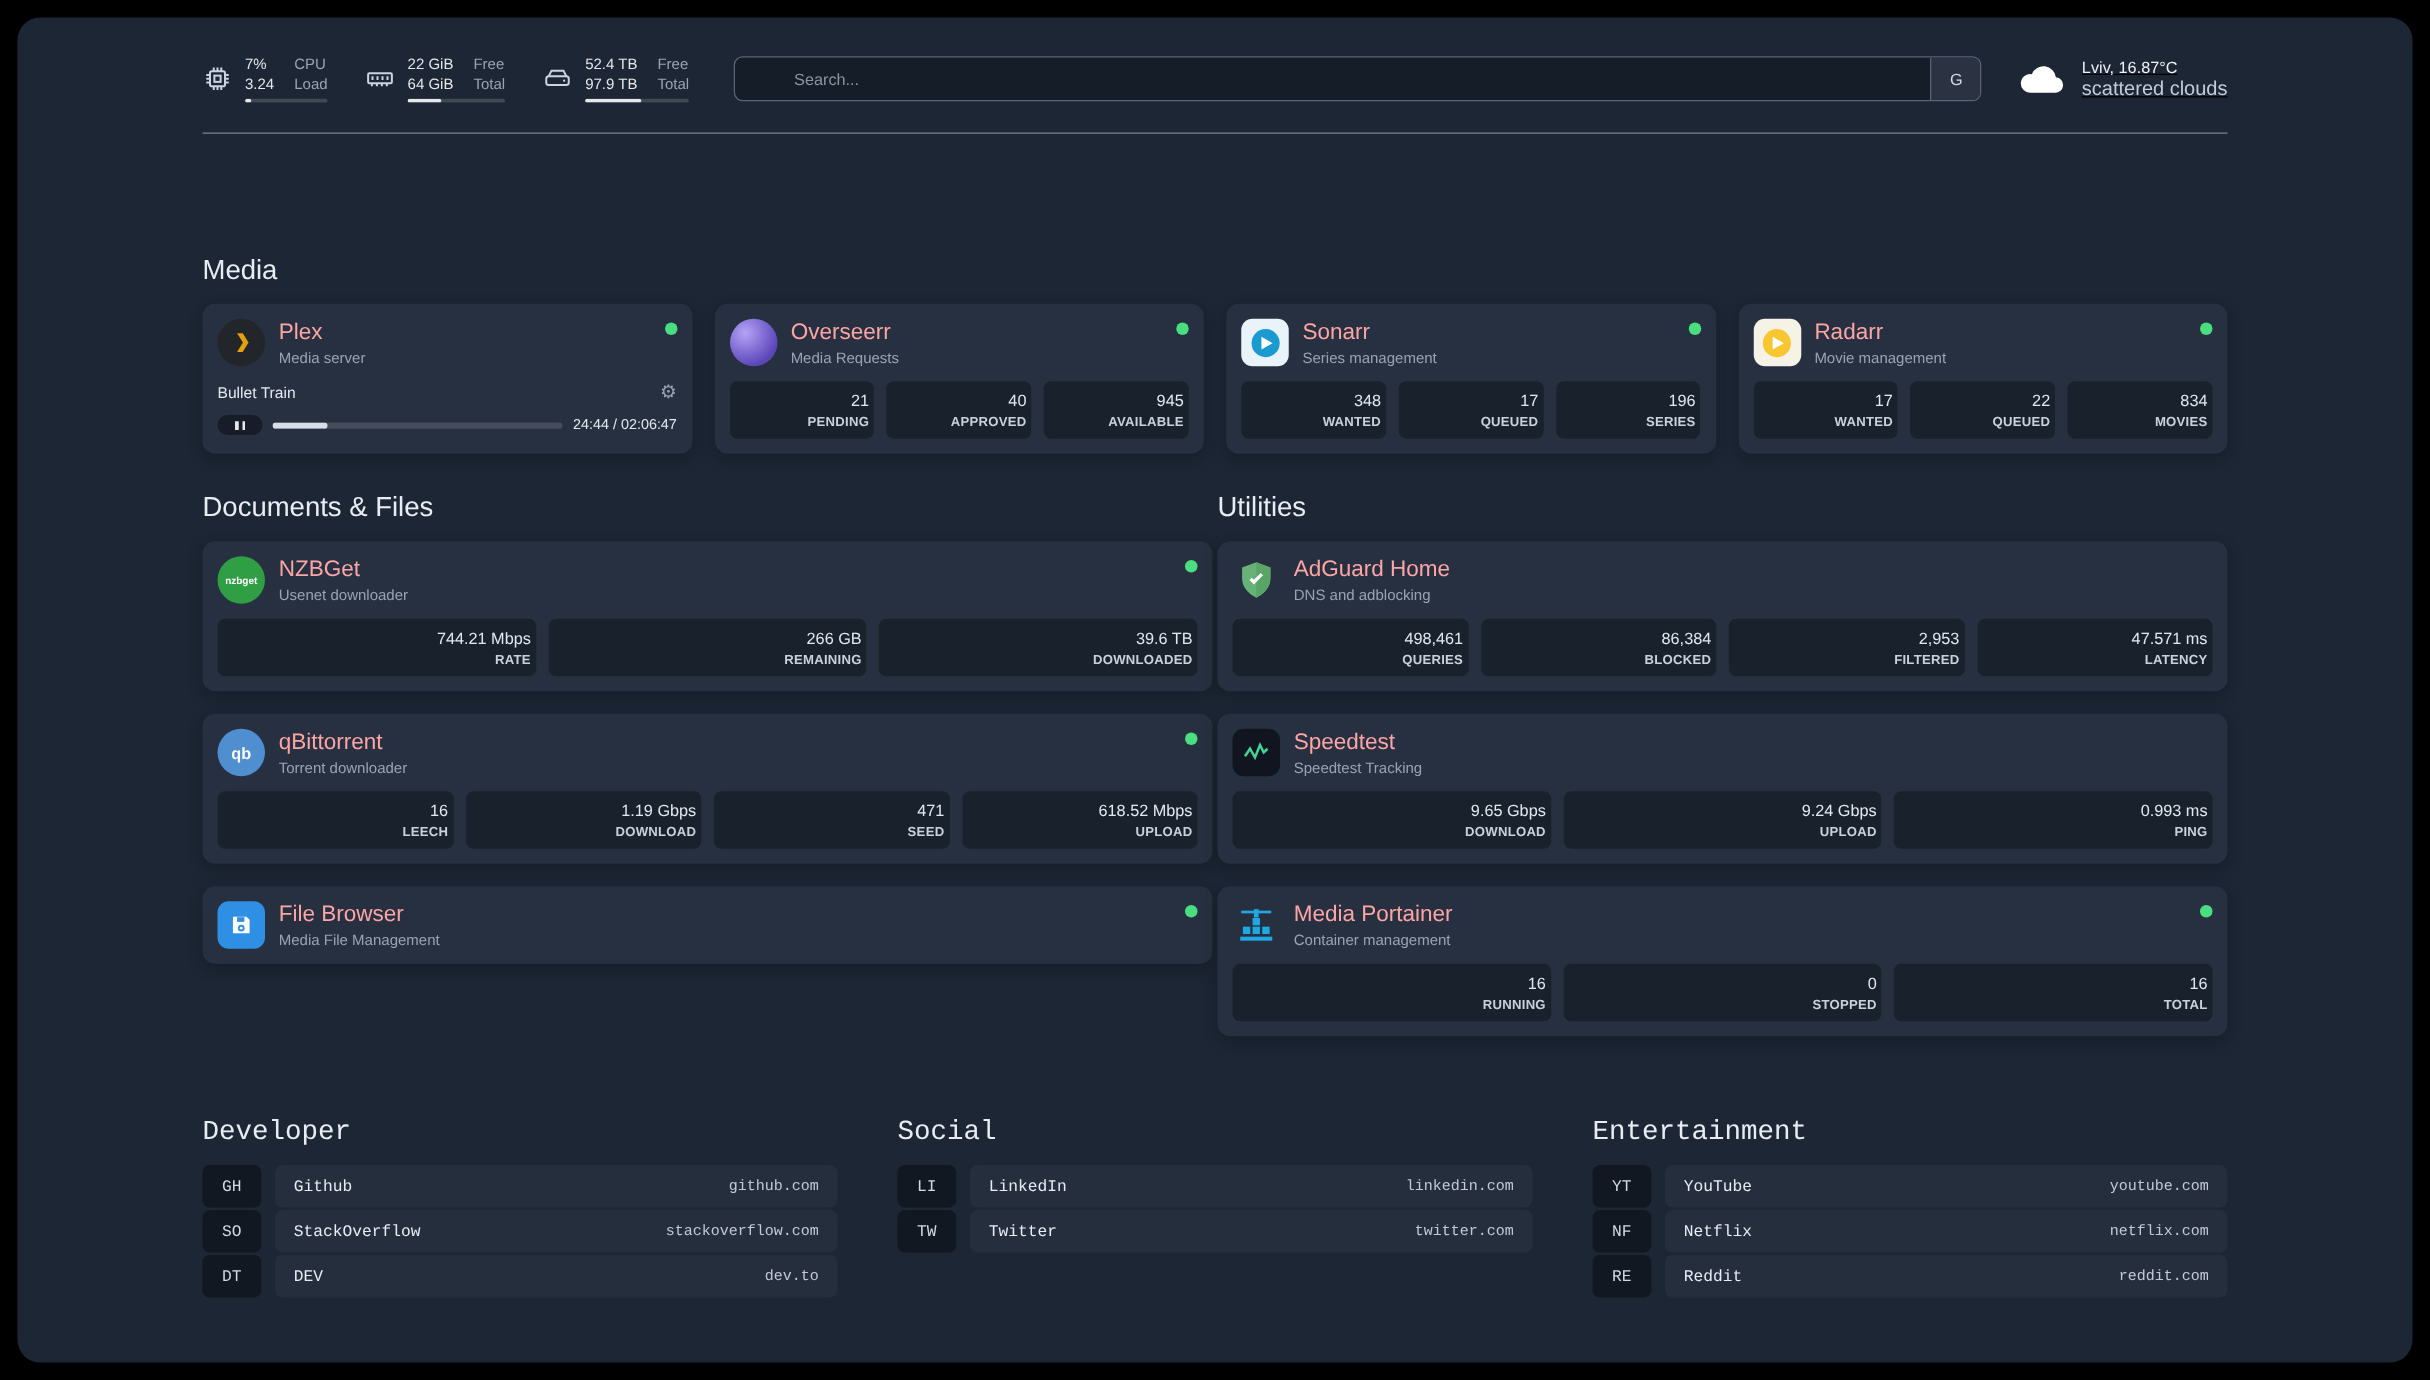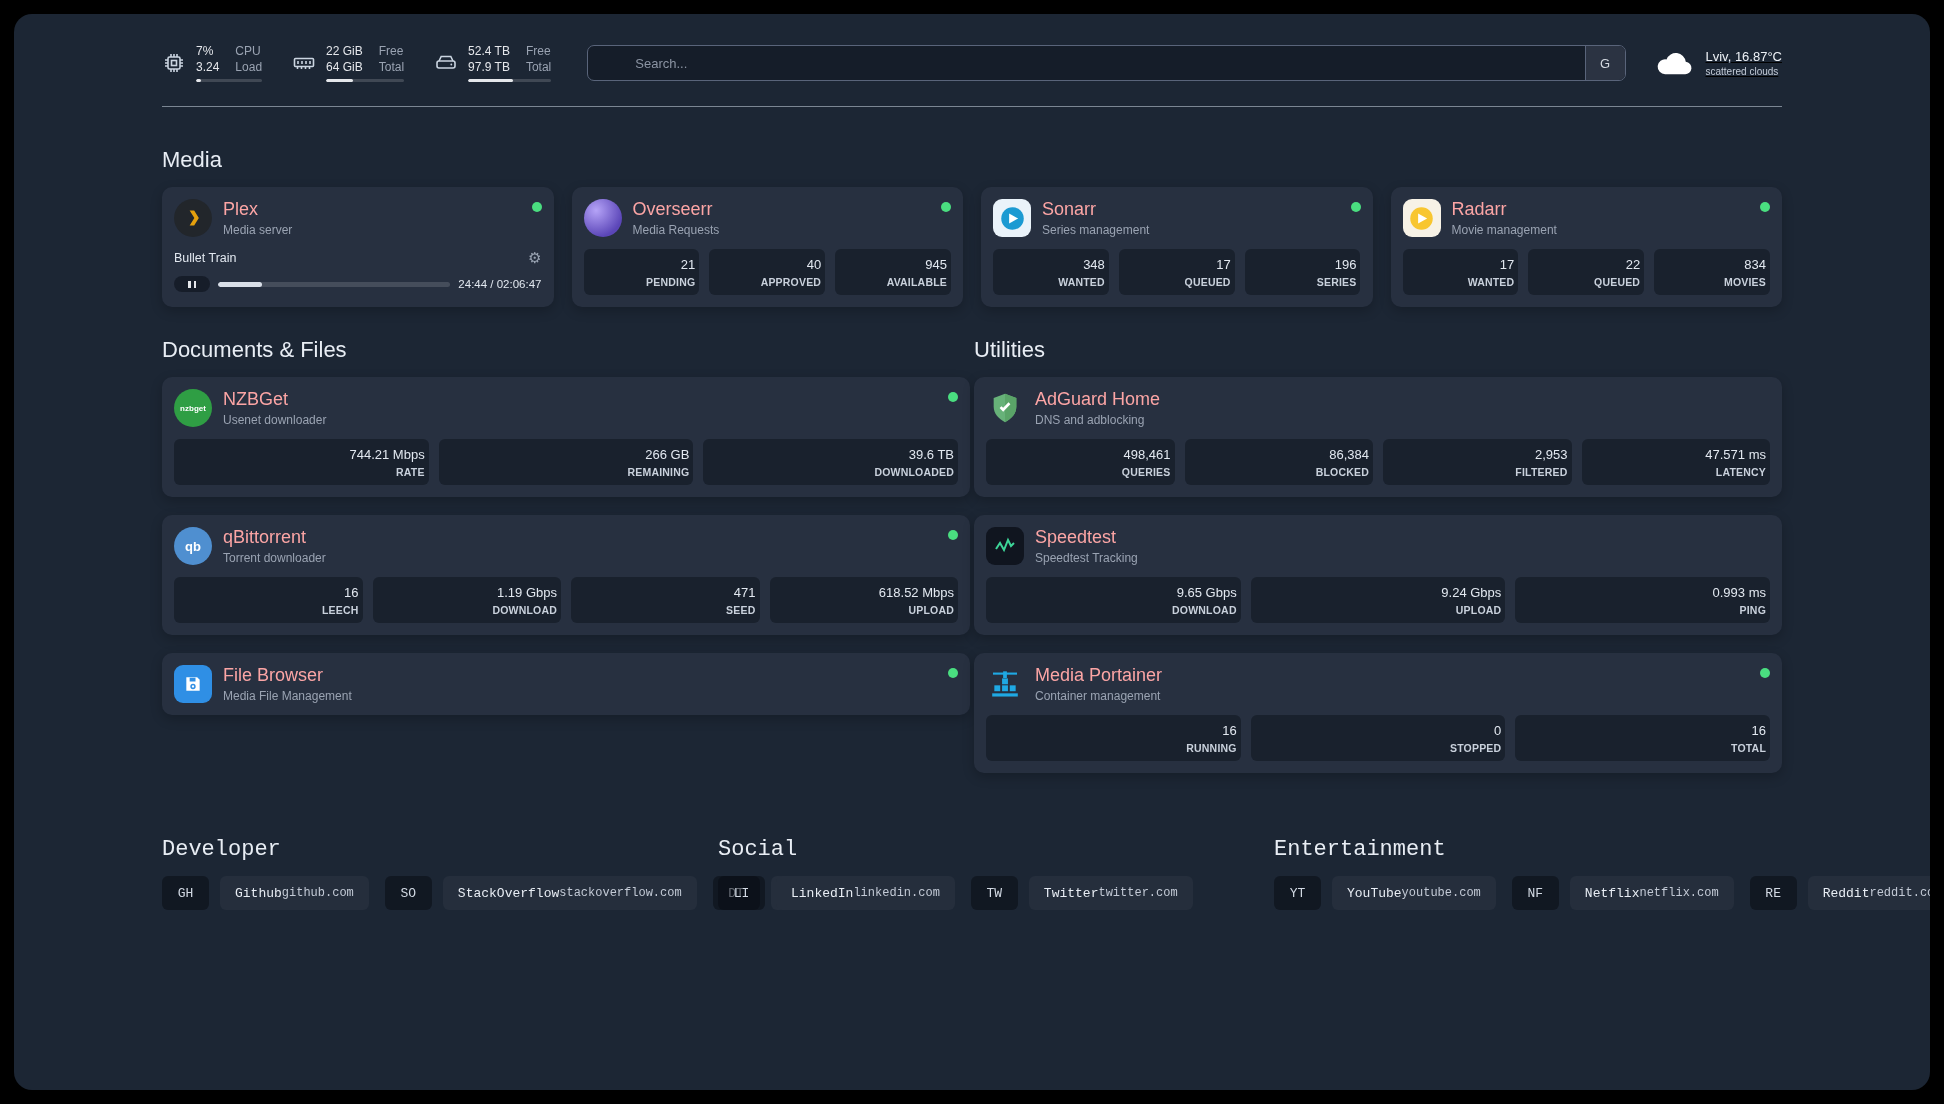--- a/index.html
+++ b/index.html
@@ -26,27 +26,27 @@
   .search-wrap { flex:1; margin:0 28px 0 36px; }
   .search-box { display:flex; height:36px; border:1px solid #59647a; border-radius:7px; overflow:hidden; background:rgba(10,15,23,0.35);padding-left:33px; }
   .search-box input { flex:1; background:transparent; border:none; outline:none; color:#e5e7eb; font-size:13px; padding:0 14px; font-family:"Liberation Sans", sans-serif; }
   .search-box input::placeholder { color:#8b94a3; }
   .search-btn { width:40px; border:none; border-left:1px solid #59647a; background:#2b3342; color:#d5dae2; font-size:13px; display:flex; align-items:center; justify-content:center; cursor:pointer; font-family:"Liberation Sans", sans-serif; }
 
   .weather { display:flex; align-items:center; gap:12px; }
   .weather-icon { width:40px; height:30px; }
   .weather-text { display:flex; flex-direction:column; gap:2px;text-decoration:underline; }
   .weather-loc { font-size:13px; color:#eef2f7; }
-  .weather-cond { font-size:10px; color:#c4ccd8; }
+  .weather-cond { font-size:16px; color:#c4ccd8; }
 
   .divider { border:none; border-top:1px solid rgba(203,213,225,0.55); margin-top:24px; }
 
   
   h2.section-title { font-size:22px; font-weight:500; color:#e8edf4; }
-  .media-section { margin-top:40px; }
+  .media-section { margin-top:96px; }
   .cards-row { display:flex; gap:18px; margin-top:14px; }
   .cards-row .card { flex:1; }
 
   .card { background:#273040; border-radius:10px; padding:12px; box-shadow:0 4px 12px rgba(0,0,0,0.22); }
   .card-header { display:flex; gap:11px; align-items:center; }
   .app-icon { width:38px; height:38px; flex:none; display:flex; align-items:center; justify-content:center; }
   .titles { flex:1; min-width:0; }
   .card-title { font-size:18px; color:#fca5a5; }
   .card-sub { font-size:12px; color:#9aa3b2; margin-top:3px; }
   .dot { width:10px; height:10px; border-radius:50%; background:#4ade80; align-self:flex-start; margin-top:3px; flex:none; }
@@ -78,21 +78,21 @@
   .app-icon.sonarr { background:#eaf3fa; border-radius:9px; }
   .app-icon.radarr { background:#f7f2e6; border-radius:9px; }
   .app-icon.nzbget { background:#2f9e44; border-radius:50%; color:#fff; font-size:8px; font-weight:700; }
   .app-icon.qbittorrent { background:#4f8fd0; border-radius:50%; color:#fff; font-size:13px; font-weight:700; }
   .app-icon.filebrowser { background:#2f8fe5; border-radius:9px; }
   .app-icon.speedtest { background:#10151f; border-radius:9px; }
 
   
   .bookmarks-row { display:flex; gap:48px; margin-top:64px; padding-bottom:46px; }
   .bm-group { flex:1; min-width:0;font-family:Liberation Mono, monospace; }
-  .bm-rows { margin-top:14px; display:flex; flex-direction:row; gap:16px; }
+  .bm-rows { margin-top:14px; display:flex; flex-direction:column; gap:2px; }
   .bm-row { display:flex; gap:11px; height:34px; cursor:pointer; }
   .bm-abbr { width:47px; flex:none; background:rgba(9,13,20,0.55); border-radius:6px; display:flex; align-items:center; justify-content:center; font-size:13px; color:#d3dae4; }
   .bm-main { flex:1; background:#252e3c; border-radius:6px; display:flex; align-items:center; justify-content:space-between; padding:0 15px; }
   .bm-name { font-size:13px; color:#e8edf4; }
   .bm-url { font-size:12px; color:#c3cad6; }
 </style>
 </head>
 <body>
 
 <div class="page">

